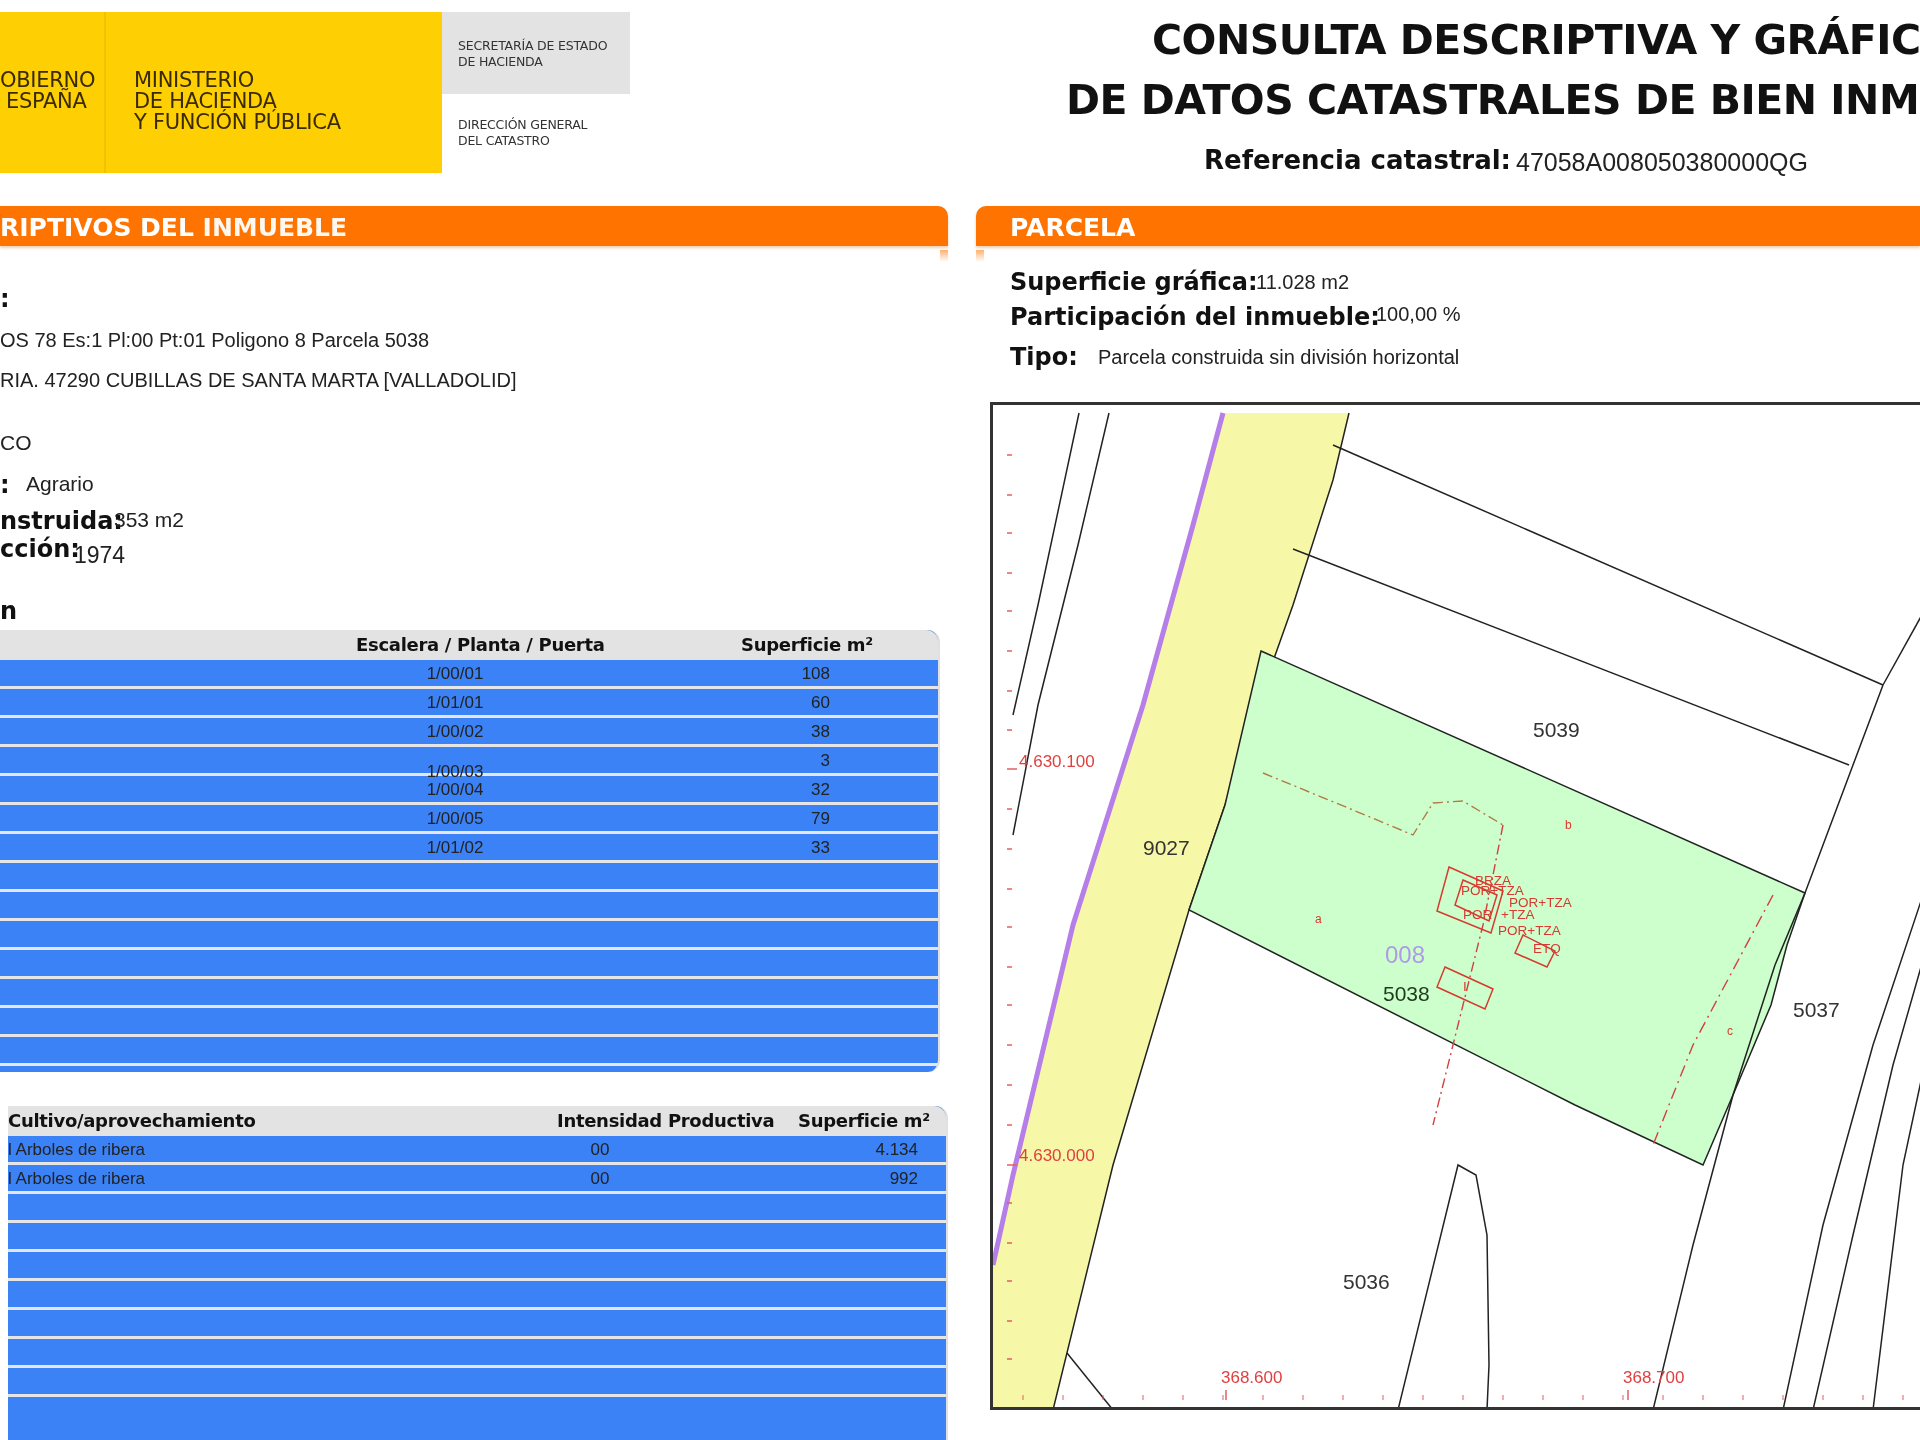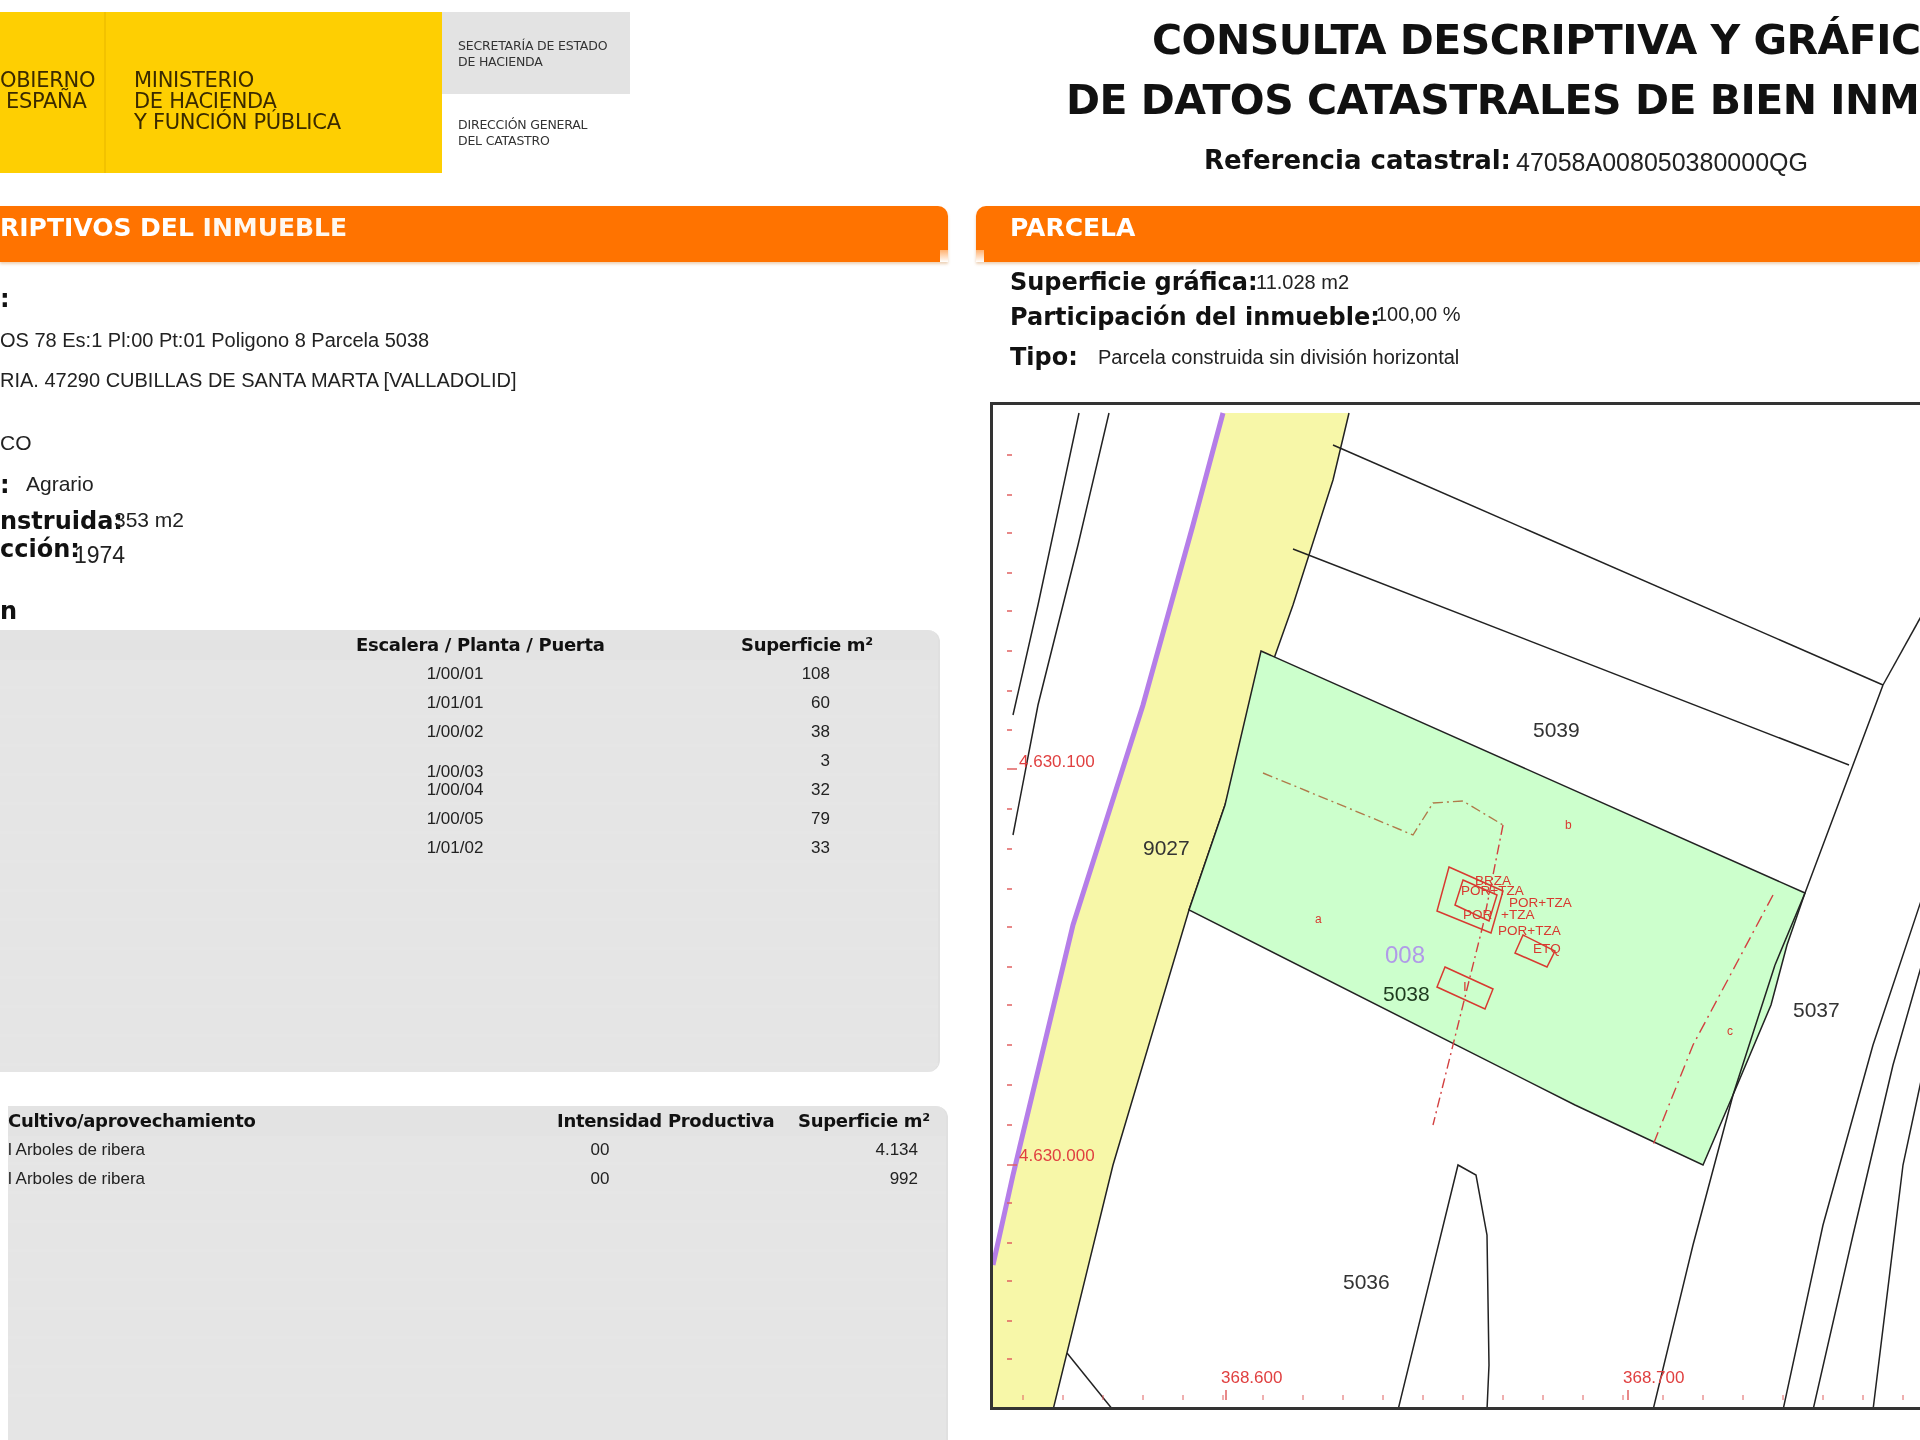--- a/index.html
+++ b/index.html
@@ -10,31 +10,31 @@
   .logo-yellow { left:0; top:12px; width:442px; height:161px; background:#fecf02; }
   .logo-divider { left:104px; top:12px; width:2px; height:161px; background:#f2c200; }
   .logo-text { font-family:"DejaVu Sans", sans-serif; font-size:21px; line-height:21px; color:#3a2a00; letter-spacing:-0.3px; }
   .logo-grey { left:442px; top:12px; width:188px; height:82px; background:#e3e3e3; }
   .logo-small { font-family:"DejaVu Sans", sans-serif; font-size:12.5px; line-height:16px; color:#333; letter-spacing:-0.2px; }
   
   .title { font-family:"DejaVu Sans", sans-serif; font-weight:bold; font-size:41px; color:#111; white-space:nowrap; letter-spacing:-0.5px; }
   .ref-label { font-family:"DejaVu Sans", sans-serif; font-weight:bold; font-size:26px; color:#111; white-space:nowrap; }
   .ref-value { font-size:25px; color:#222; white-space:nowrap; }
   
-  .section-header { height:56px; background:#ff7300; color:#fff; font-family:"DejaVu Sans", sans-serif; font-weight:bold;
+  .section-header { height:40px; background:#ff7300; color:#fff; font-family:"DejaVu Sans", sans-serif; font-weight:bold;
                     font-size:25px; line-height:44px; white-space:nowrap; box-shadow:0 2px 3px rgba(200,120,40,0.35); }
   .sh-left { left:0; top:206px; width:948px; border-radius:0 10px 0 0; padding-left:0; }
   .sh-right { left:976px; top:206px; width:944px; border-radius:10px 0 0 0; padding-left:34px; box-sizing:border-box; }
   .sh-tail-left { left:940px; top:250px; width:8px; height:12px; background:linear-gradient(#ffb170,#fff); }
   .sh-tail-right { left:976px; top:250px; width:8px; height:12px; background:linear-gradient(#ffb170,#fff); }
   
   .lbl { font-family:"DejaVu Sans", sans-serif; font-weight:bold; font-size:24px; color:#111; white-space:nowrap; }
   .val { font-size:20px; color:#222; white-space:nowrap; }
   
-  .tbl { border-right:2px solid #e0e0e0; border-radius:0 12px 12px 0; background:#e5e5e5; }
+  .tbl { border-right:2px solid #e0e0e0; border-radius:0 12px 12px 0; background:#3b82f6; }
   .tbl-head { height:30px; background:#e3e3e3; border-radius:0 12px 0 0; position:relative; }
   .th { position:absolute; top:4px; font-family:"DejaVu Sans", sans-serif; font-weight:bold; font-size:18px; color:#111; white-space:nowrap; letter-spacing:-0.3px; }
   .tr { height:29px; border-bottom:3px solid #e6e6e6; position:relative; box-sizing:border-box; }
   .td { position:absolute; top:4px; font-size:17px; color:#222; white-space:nowrap; }
   
   .map { left:990px; top:402px; width:940px; height:1008px; border:3px solid #333; border-right:none; box-sizing:border-box; background:#fff; overflow:hidden; }
   .map svg { position:absolute; left:0; top:0; }
 </style>
 </head>
 <body>

